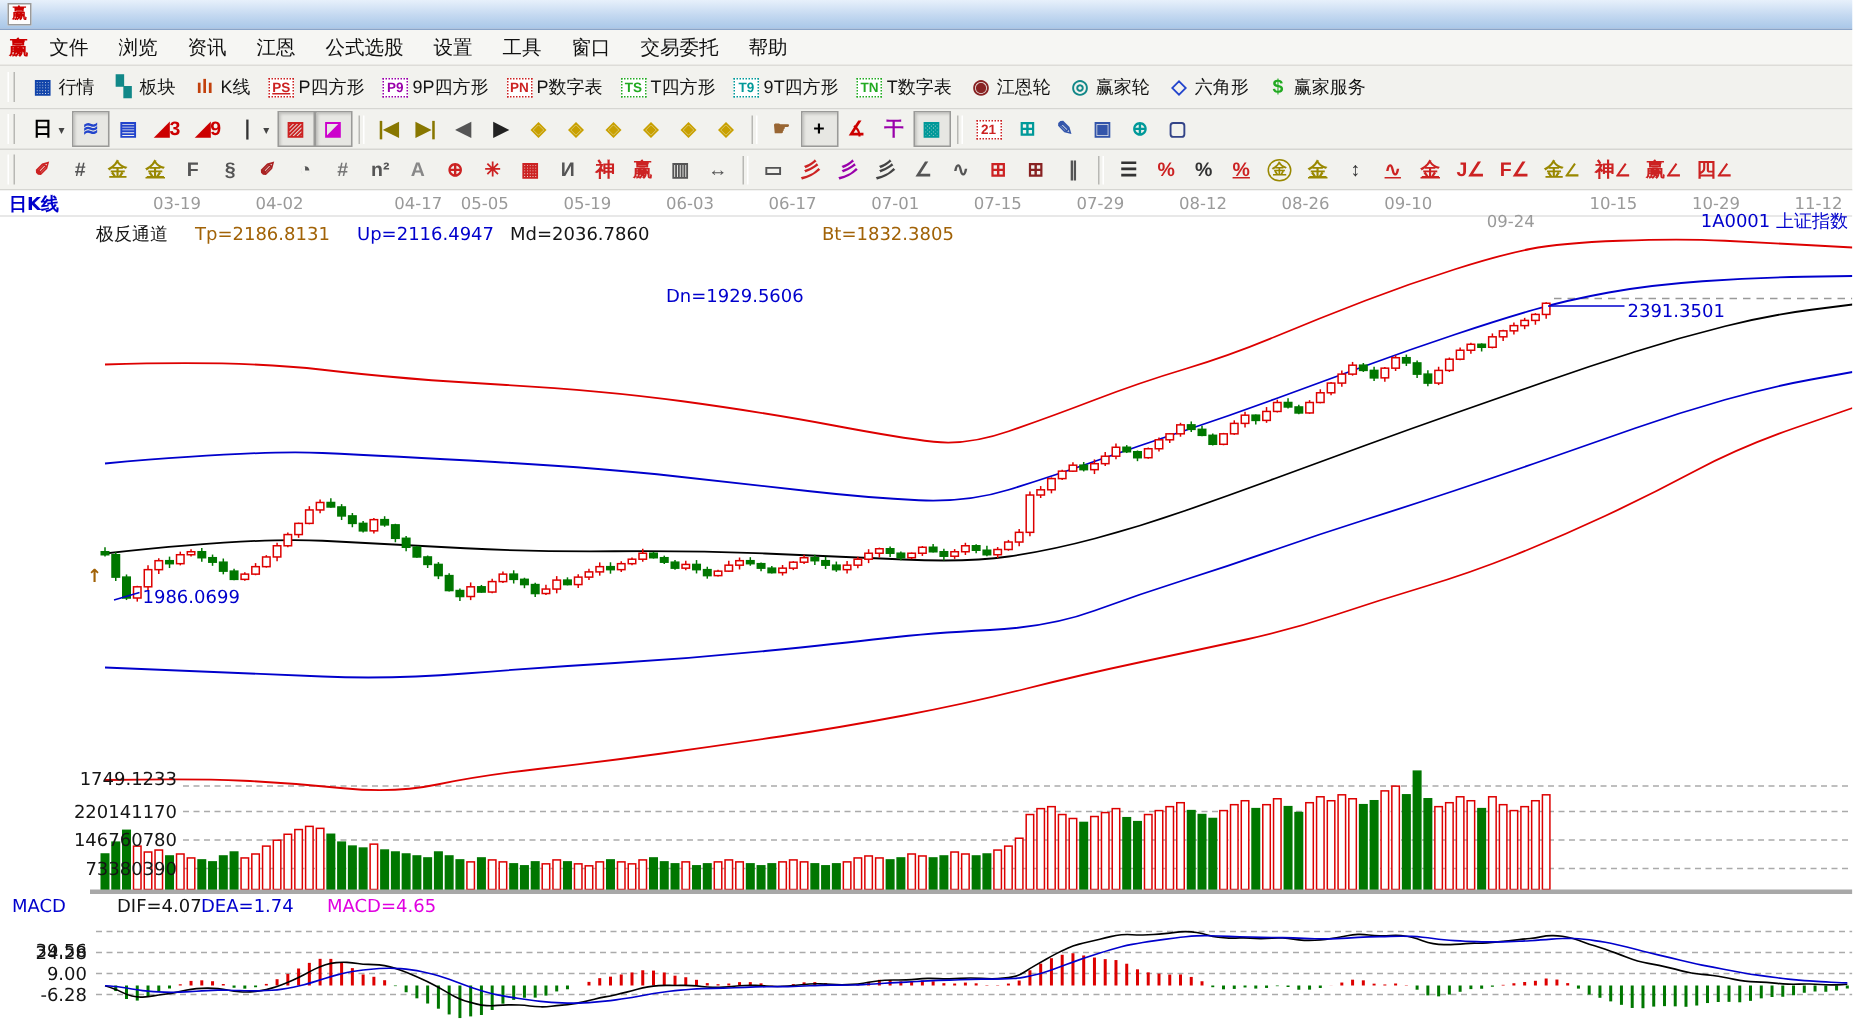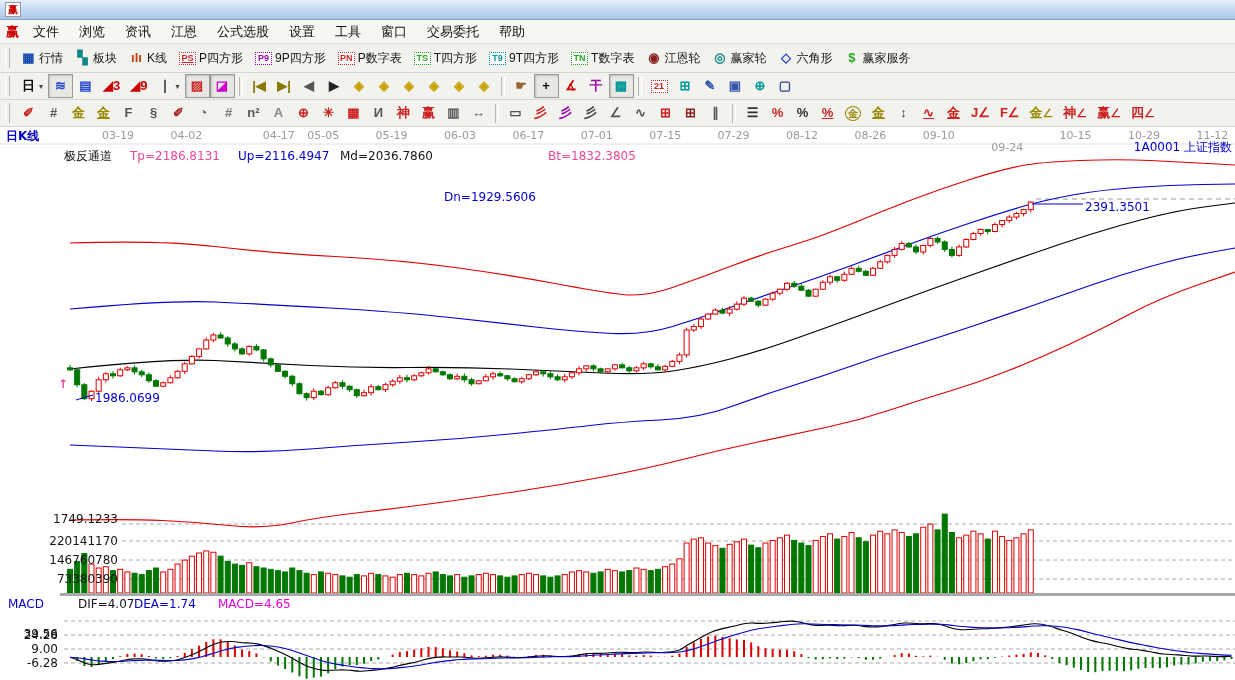--- a/index.html
+++ b/index.html
@@ -26,21 +26,21 @@
   .tb-ico.badge{font-size:9px;border:1px dotted;line-height:11px;min-width:13px;padding:0 1px;background:#fff;}
   .tb-ico.circle{border:1px solid;border-radius:50%;font-size:10px;line-height:13px;min-width:14px;}
   .tb-ico.uline{text-decoration:underline;}
   .tb-label{font-size:12px;color:#151515;white-space:nowrap;}
   .tb-dd{font-size:8px;color:#444;}
   .tb-sep{width:2px;height:19px;border-left:1px solid #b8b8b4;border-right:1px solid #fff;margin:0 4px;}
   .chart-wrap{position:relative;width:1235px;height:554px;background:#fff;}
   #chart-svg{position:absolute;left:0;top:0;}
   .clabel{position:absolute;font-size:12px;line-height:14px;white-space:nowrap;cursor:default;}
   .date{font-size:11px;color:#9a9a9a;}
-  .blue{color:#0000cc}.red{color:#ec4899}.black{color:#151515}
+  .blue{color:#0000cc}.red{color:#a16207}.black{color:#151515}
   .magenta{color:#e000e0}.bold{font-weight:bold}
 </style>
 </head>
 <body>
 
 <div class="titlebar">
   <span class="app-icon">赢</span>
 </div>
 
 <div class="menubar">

